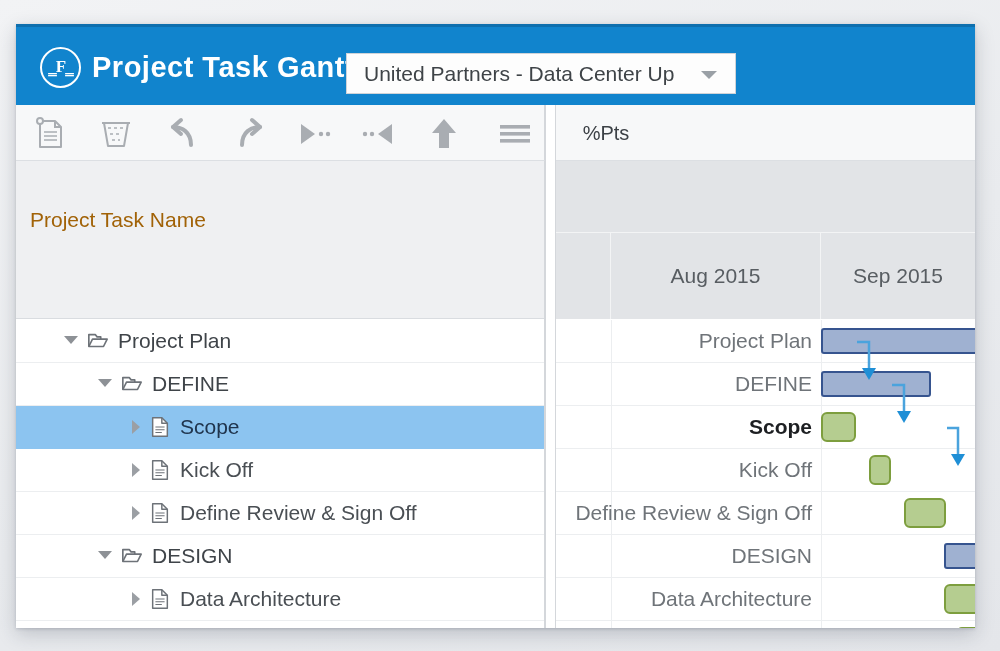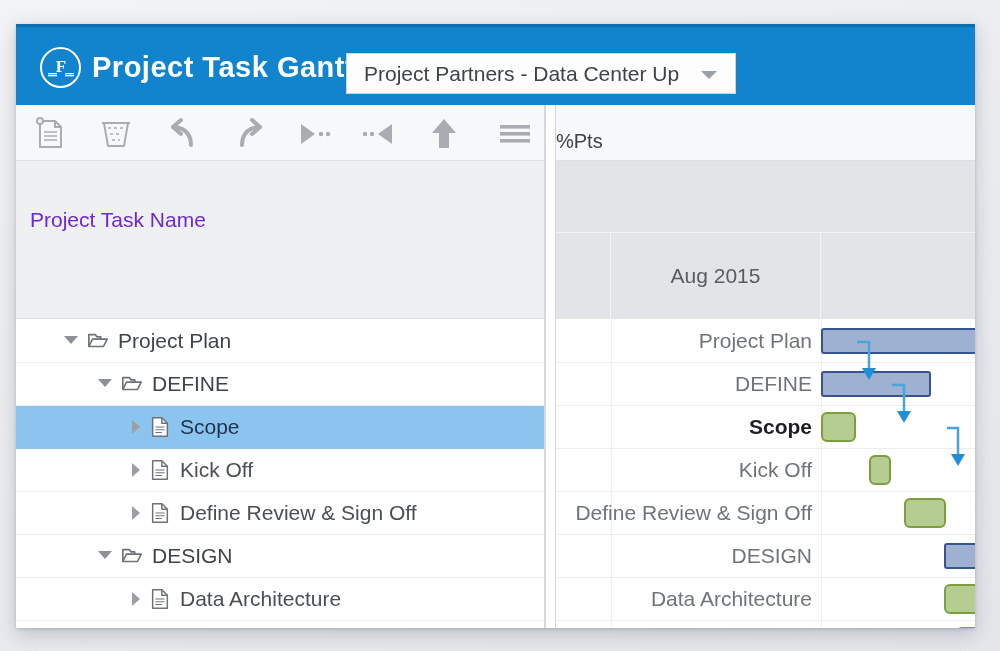--- a/index.html
+++ b/index.html
@@ -101,22 +101,23 @@
 
   
   #col-header {
     position: absolute; left: 540px; top: 81px;
     width: 419px; height: 56px;
     background: #f7f8f9;
     border-bottom: 1px solid #dcdfe3;
     box-sizing: border-box;
   }
   .col-head {
-    position: absolute; top: 8px; height: 56px;
+    position: absolute; top: 0; height: 56px;
     line-height: 56px;
+    text-align: center;
     font-size: 20px;
     color: #3c4146;
     box-sizing: border-box;
   }
   #col-pts  { left: 0;   width: 100px; }
   #col-hrs  { left: 100px; width: 100px; border-right: 1px solid #dcdfe3; }
   #col-crit { left: 200px; width: 216px; border-right: 1px solid #dcdfe3; }
 
   
   #left-pane {
@@ -129,21 +130,21 @@
   #left-head {
     position: absolute; left: 0; top: 0;
     width: 528px; height: 158px;
     background: #eff0f2;
     border-bottom: 1px solid #d9dce0;
     box-sizing: border-box;
   }
   #left-head-label {
     position: absolute; left: 14px; top: 47px;
     font-size: 21px;
-    color: #6d28d9;
+    color: #a16207;
   }
   #tree { position: absolute; left: 0; top: 159px; width: 528px; }
   .trow {
     position: relative;
     height: 43px;
     border-bottom: 1px solid #eceef0;
     background: #ffffff;
     box-sizing: border-box;
     white-space: nowrap;
   }
@@ -235,21 +236,21 @@
 </head>
 <body>
 
 <div id="page">
   <div id="window">
 
     <div id="titlebar">
       <div id="logo">‗F‗</div>
       <div id="app-title">Project Task Gantt</div>
       <div id="project-select">
-        <div id="project-select-label">Project Partners - Data Center Up</div>
+        <div id="project-select-label">United Partners - Data Center Up</div>
         <div id="project-select-caret"></div>
       </div>
     </div>
 
     <div id="toolbar">
       <div class="tb-btn" style="left:14px">
         <svg width="42" height="38" viewBox="0 0 42 38" fill="none" stroke="#a9adb2" stroke-width="2">
           <circle cx="10" cy="6" r="3"></circle>
           <path d="M10 8 L10 32 L31 32 L31 12 L25 6 L12 6" stroke-linejoin="round"></path>
           <path d="M25 6 L25 12 L31 12"></path>
@@ -362,20 +363,21 @@
           </div>
           <div class="trow"></div>
         </div>
     </div>
 
     <div id="right-pane">
       <div id="gantt-head">
         <div id="gantt-head-top"></div>
         <div class="mon" id="mon0"></div>
         <div class="mon" id="mon1">Aug 2015</div>
+        <div class="mon" id="mon2">Sep 2015</div>
       </div>
       <div id="gantt-body">
           <div class="grow">
             <div class="gcol-a"></div>
             <div class="gcol-b"></div>
             <div class="gname">Project Plan</div>
             <div class="bar summary" style="left: 265px; width: 175px;"></div>
           </div>
           <div class="grow">
             <div class="gcol-a"></div>

